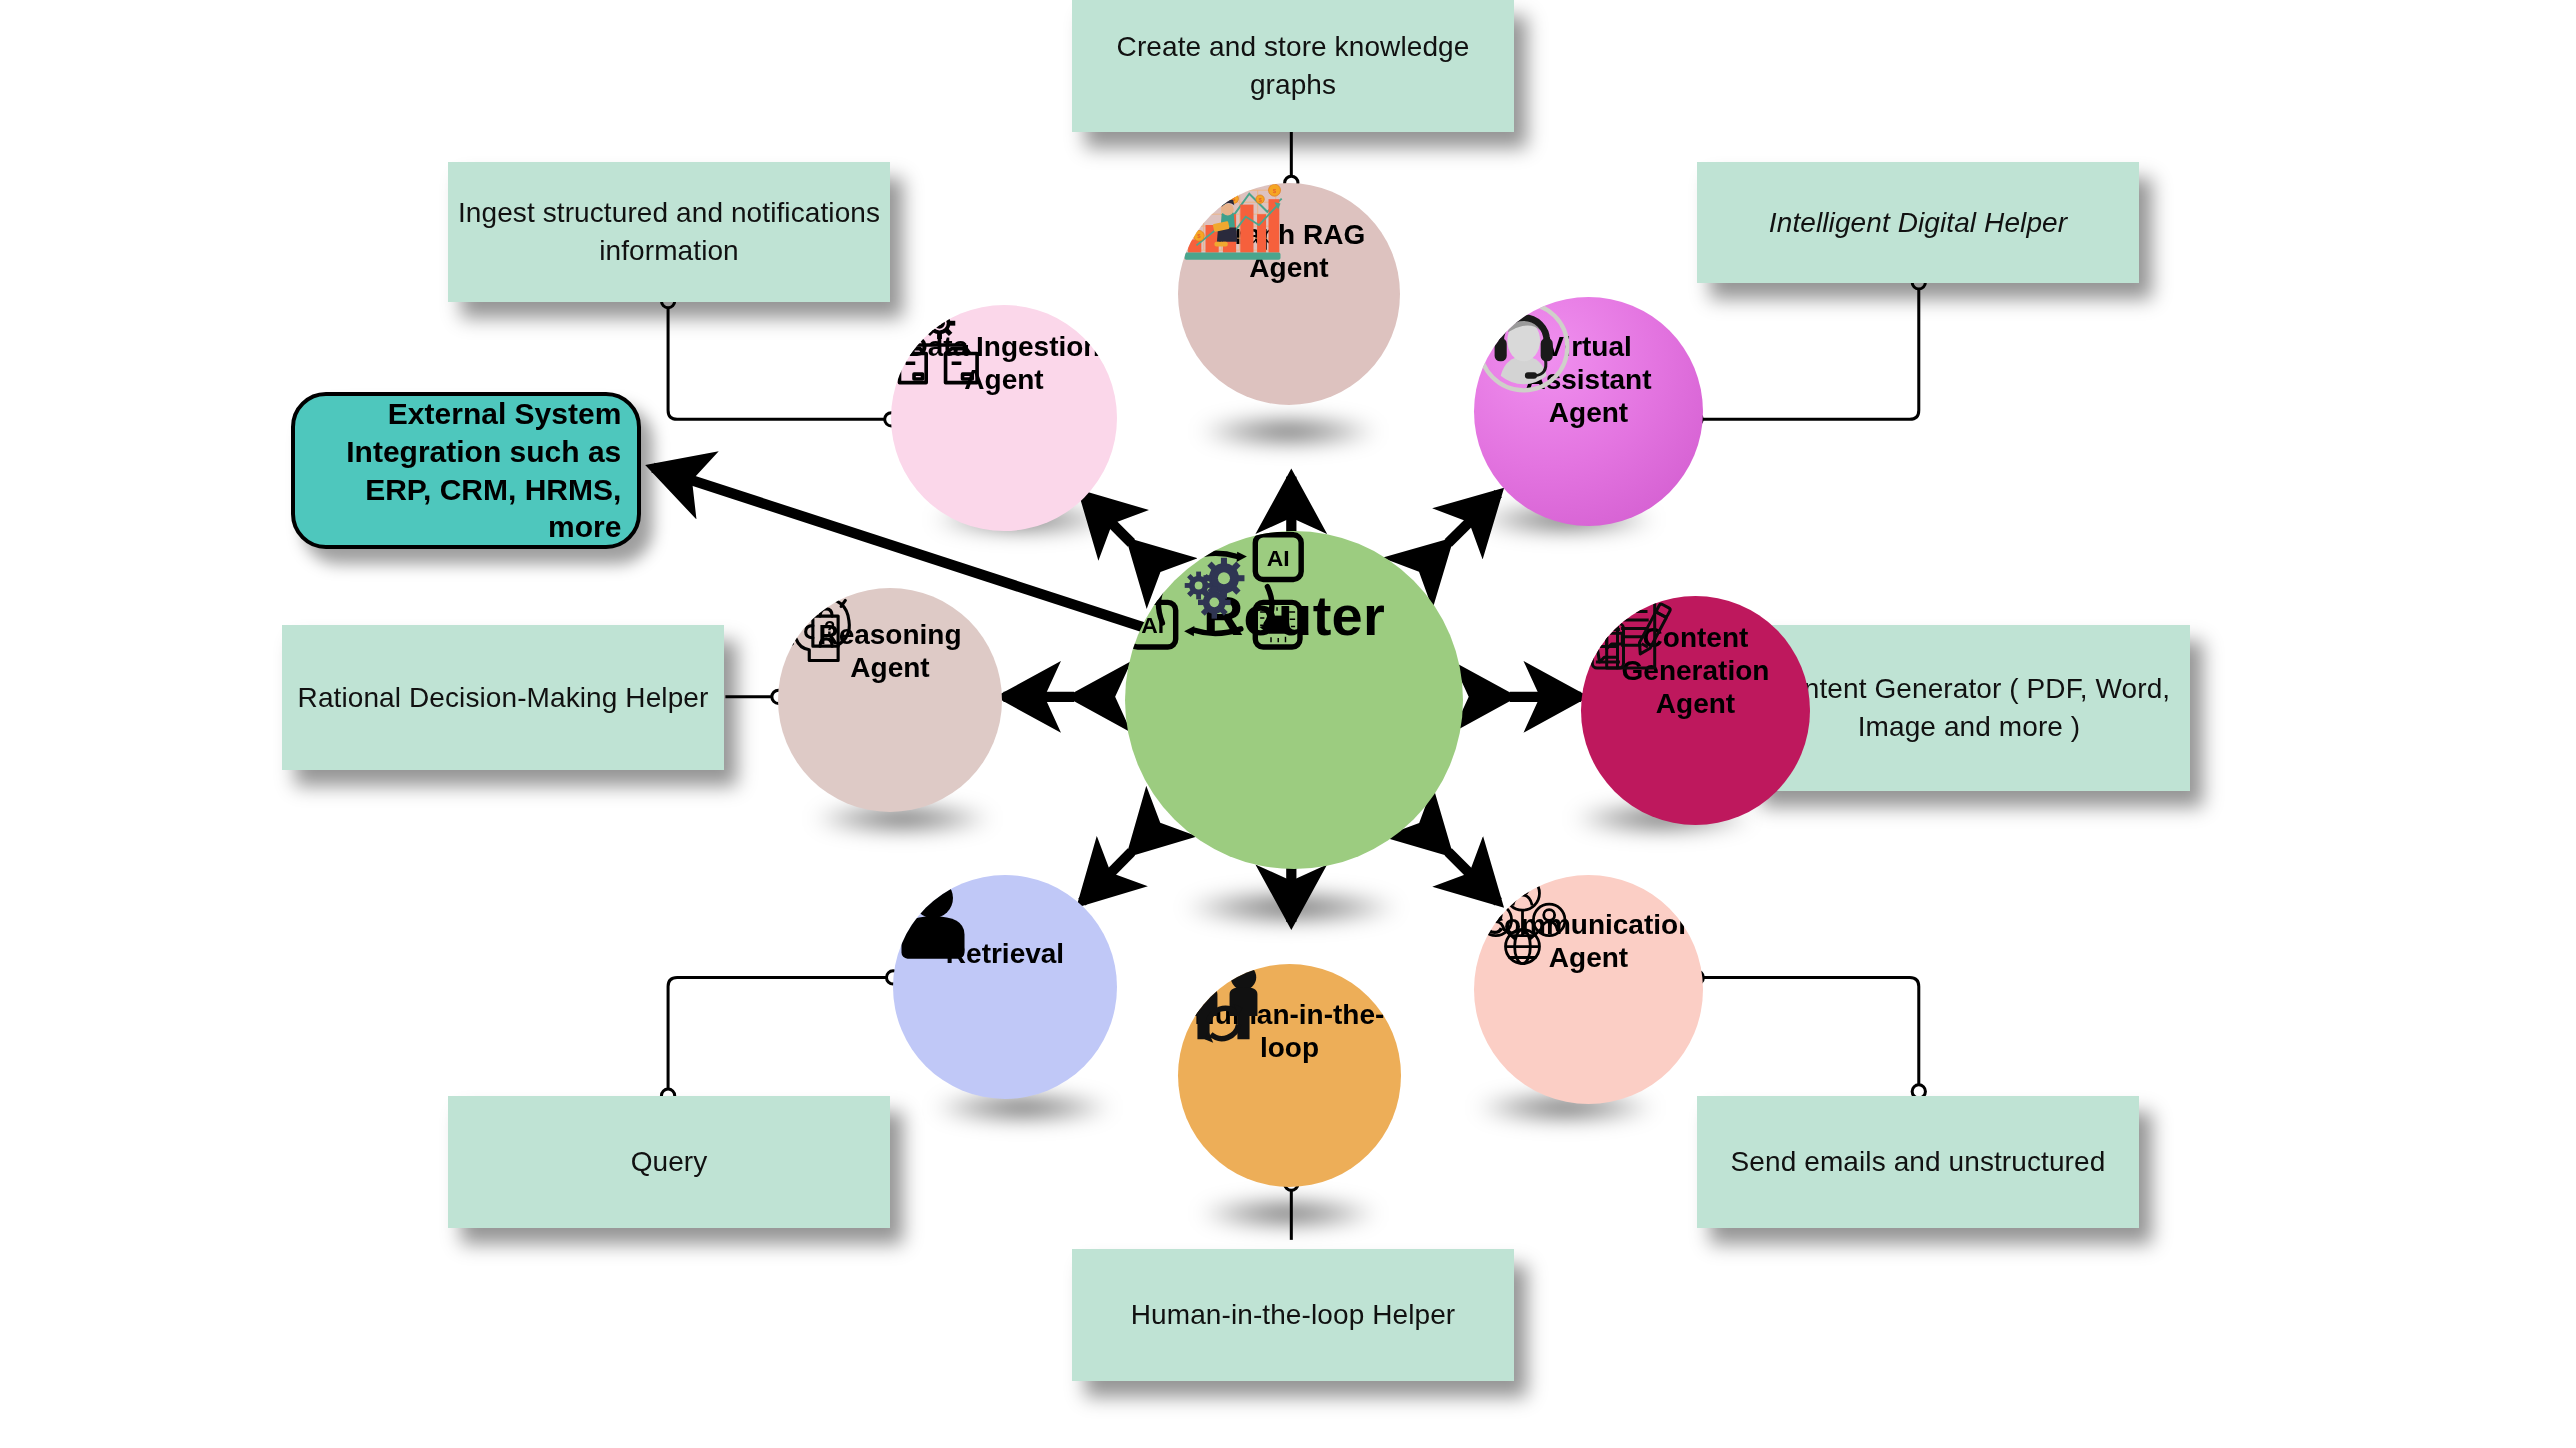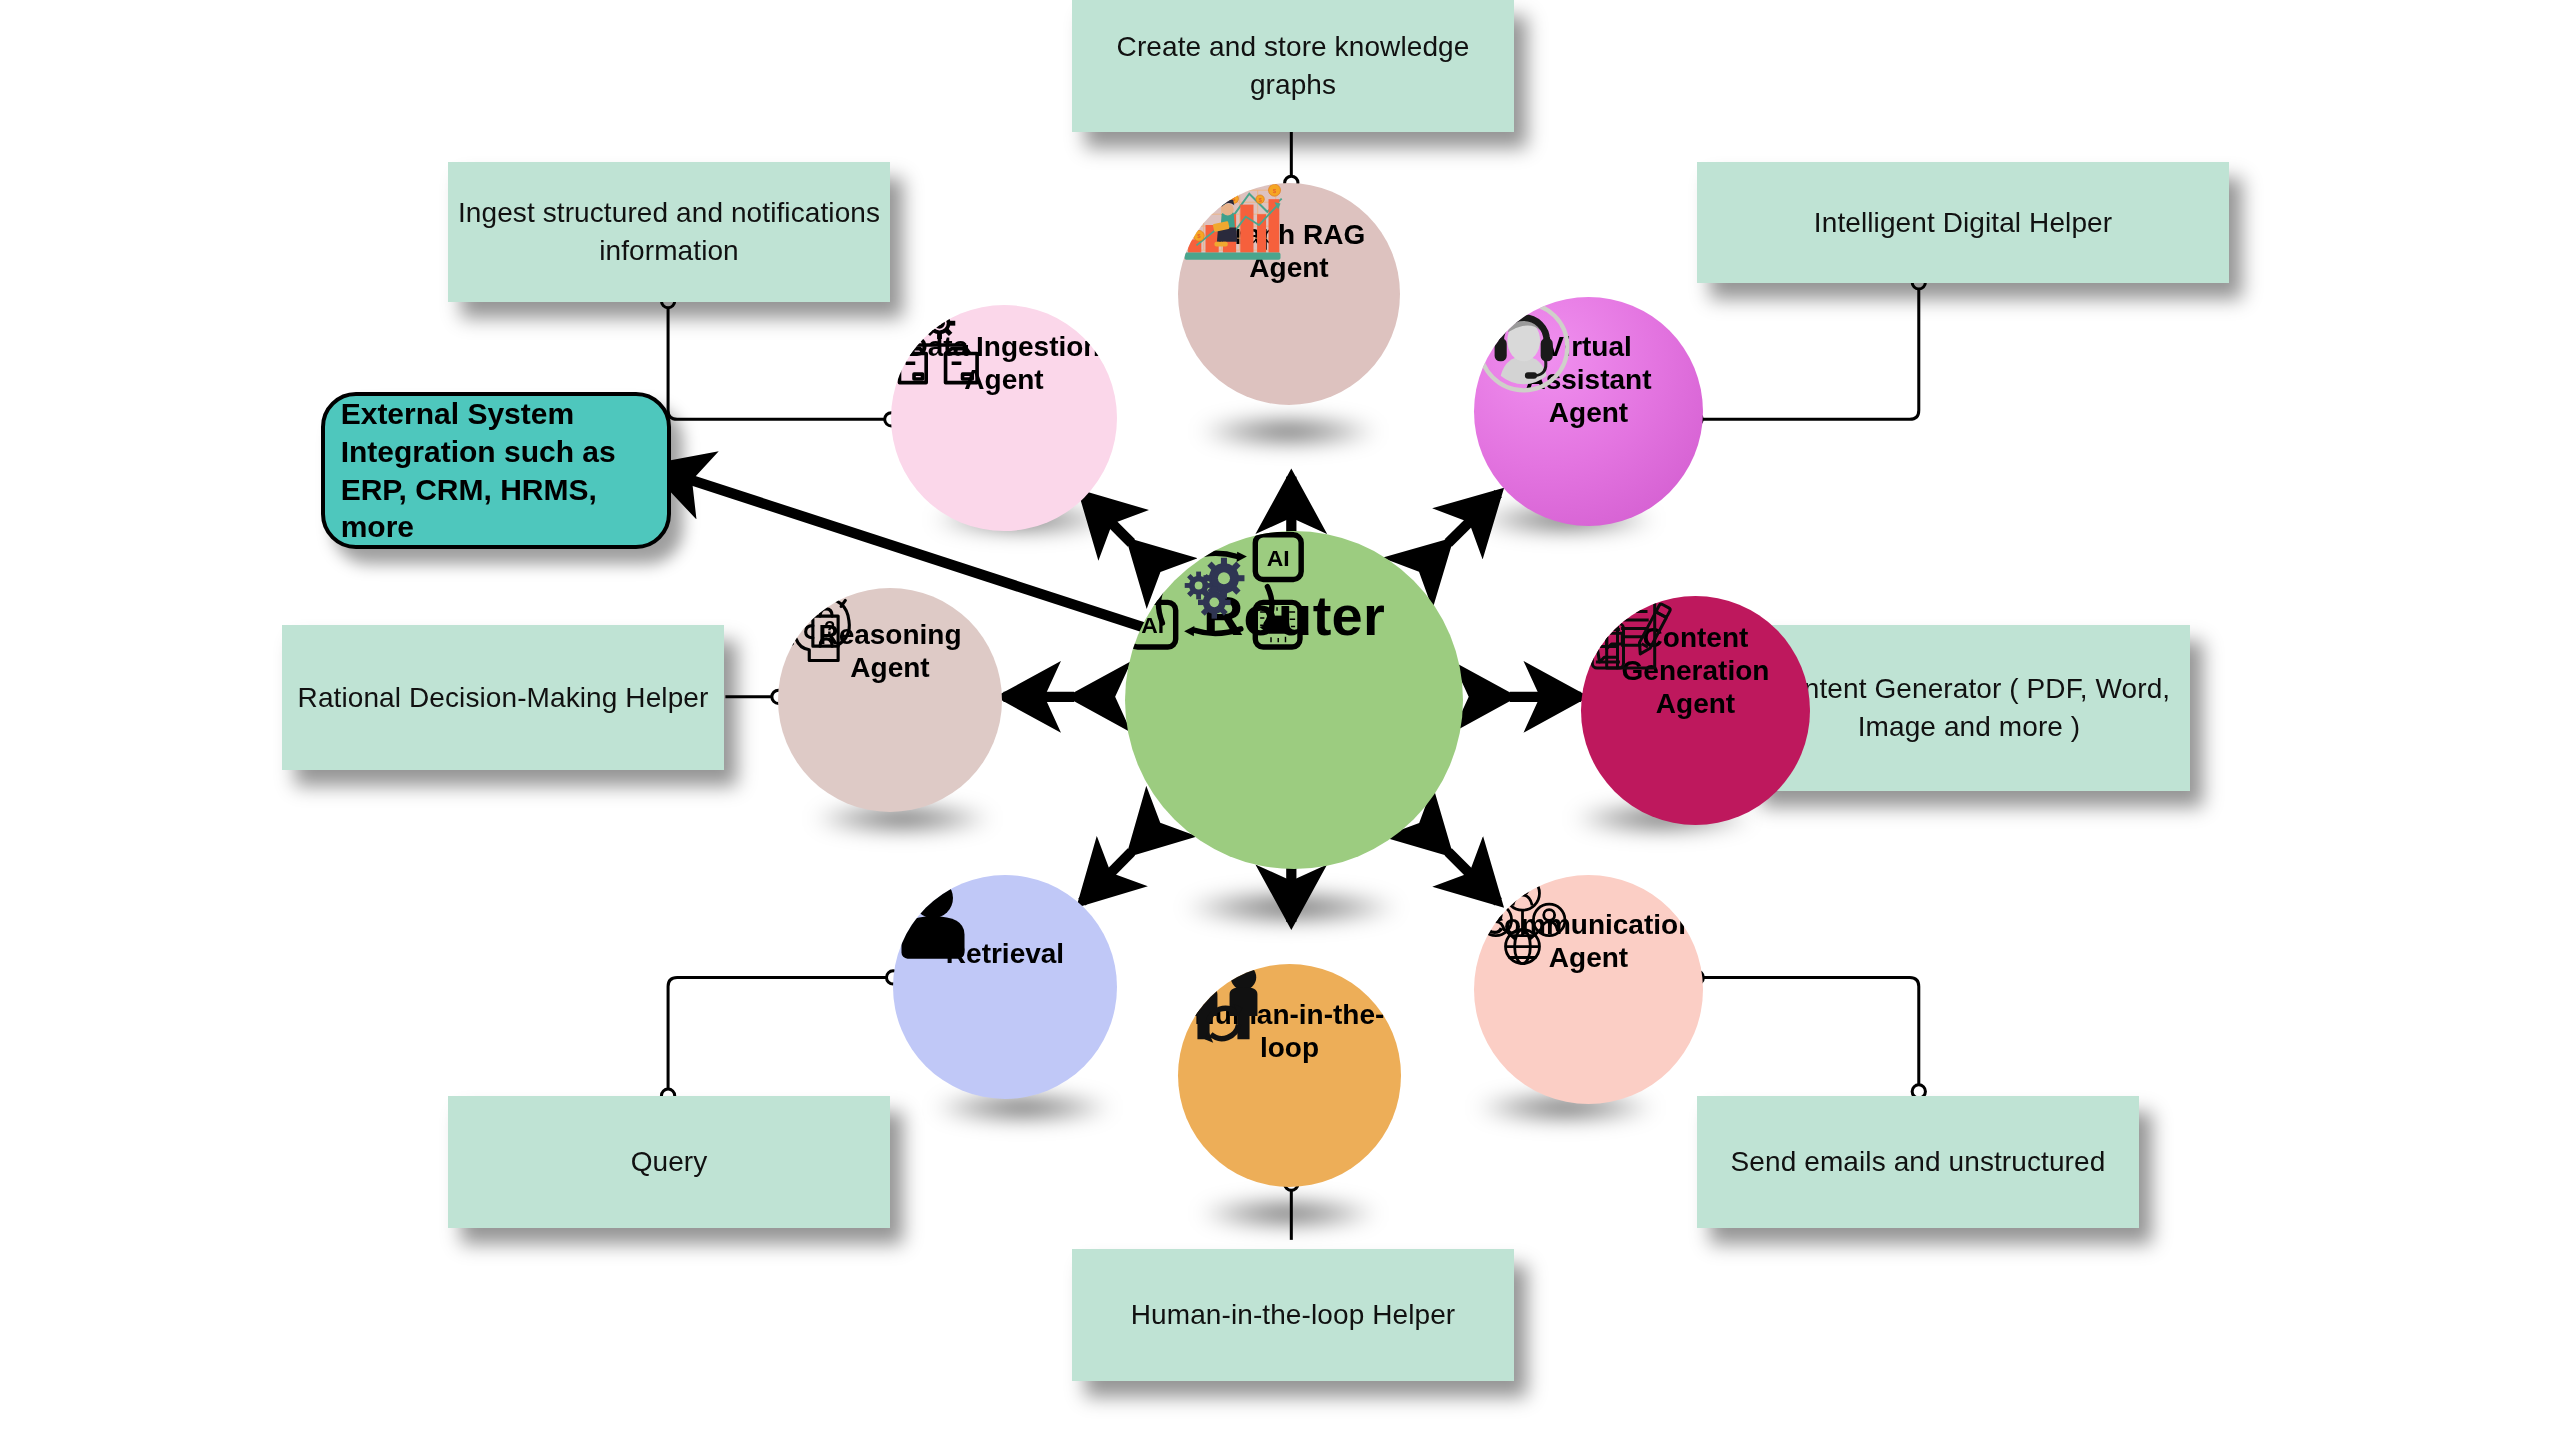--- a/index.html
+++ b/index.html
@@ -14,24 +14,23 @@
     padding:6px 0;line-height:1.34;font-size:28px;font-weight:400;
     color:#111;letter-spacing:0.1px;
     box-shadow:13.3px 15.7px 18px rgba(0,0,0,.42);
     font-family:"Liberation Sans Narrow","Liberation Sans",sans-serif;
   }
 
   
   .extbox{
     position:absolute;background:#4ec7bd;border:4.2px solid #000;
     border-radius:35px;display:flex;align-items:center;justify-content:center;
-    text-align:left;box-sizing:border-box;padding:7.2px 15.7px;
+    text-align:right;box-sizing:border-box;padding:7.2px 15.7px;
     font-size:30px;font-weight:bold;line-height:1.26;color:#000;
     box-shadow:12px 14.5px 15.7px rgba(0,0,0,.38);
-    margin-left:30px;
   }
 
   
   .node{
     position:absolute;border-radius:50%;display:flex;flex-direction:column;
     align-items:center;justify-content:flex-start;box-sizing:border-box;
     text-align:center;overflow:hidden;
   }
   .node .nlabel{
     font-size:28px;font-weight:bold;line-height:1.18;color:#000;
@@ -123,21 +122,21 @@
 
     <line class="arrw" x1="1780" y1="1155" x2="1663" y2="1155" marker-start="url(#ah)" marker-end="url(#ah)"></line>
 
     <line class="arrw" x1="1917" y1="1047" x2="1082" y2="775" marker-start="url(#ah)" marker-end="url(#ah)"></line>
   </svg>
 
   <div class="note" style="left:1072px;top:0px;width:442px;height:132px;">Create and store knowledge graphs</div>
 
   <div class="note" style="left:448px;top:162px;width:442px;height:140px;">Ingest structured and notifications information</div>
 
-  <div class="note" style="left:1697px;top:162px;width:532px;height:121px;">Intelligent Digital Helper</div>
+  <div class="note" style="left:1697px;top:162px;width:442px;height:121px;font-style:italic;">Intelligent Digital Helper</div>
 
   <div class="note" style="left:282px;top:625px;width:442px;height:145px;">Rational Decision-Making Helper</div>
 
   <div class="note" style="left:1748px;top:625px;width:442px;height:166px;">Content Generator ( PDF, Word, Image and more )</div>
 
   <div class="note" style="left:448px;top:1096px;width:442px;height:132px;">Query</div>
 
   <div class="note" style="left:1697px;top:1096px;width:442px;height:132px;">Send emails and unstructured</div>
 
   <div class="note" style="left:1072px;top:1249px;width:442px;height:132px;">Human-in-the-loop Helper</div>

